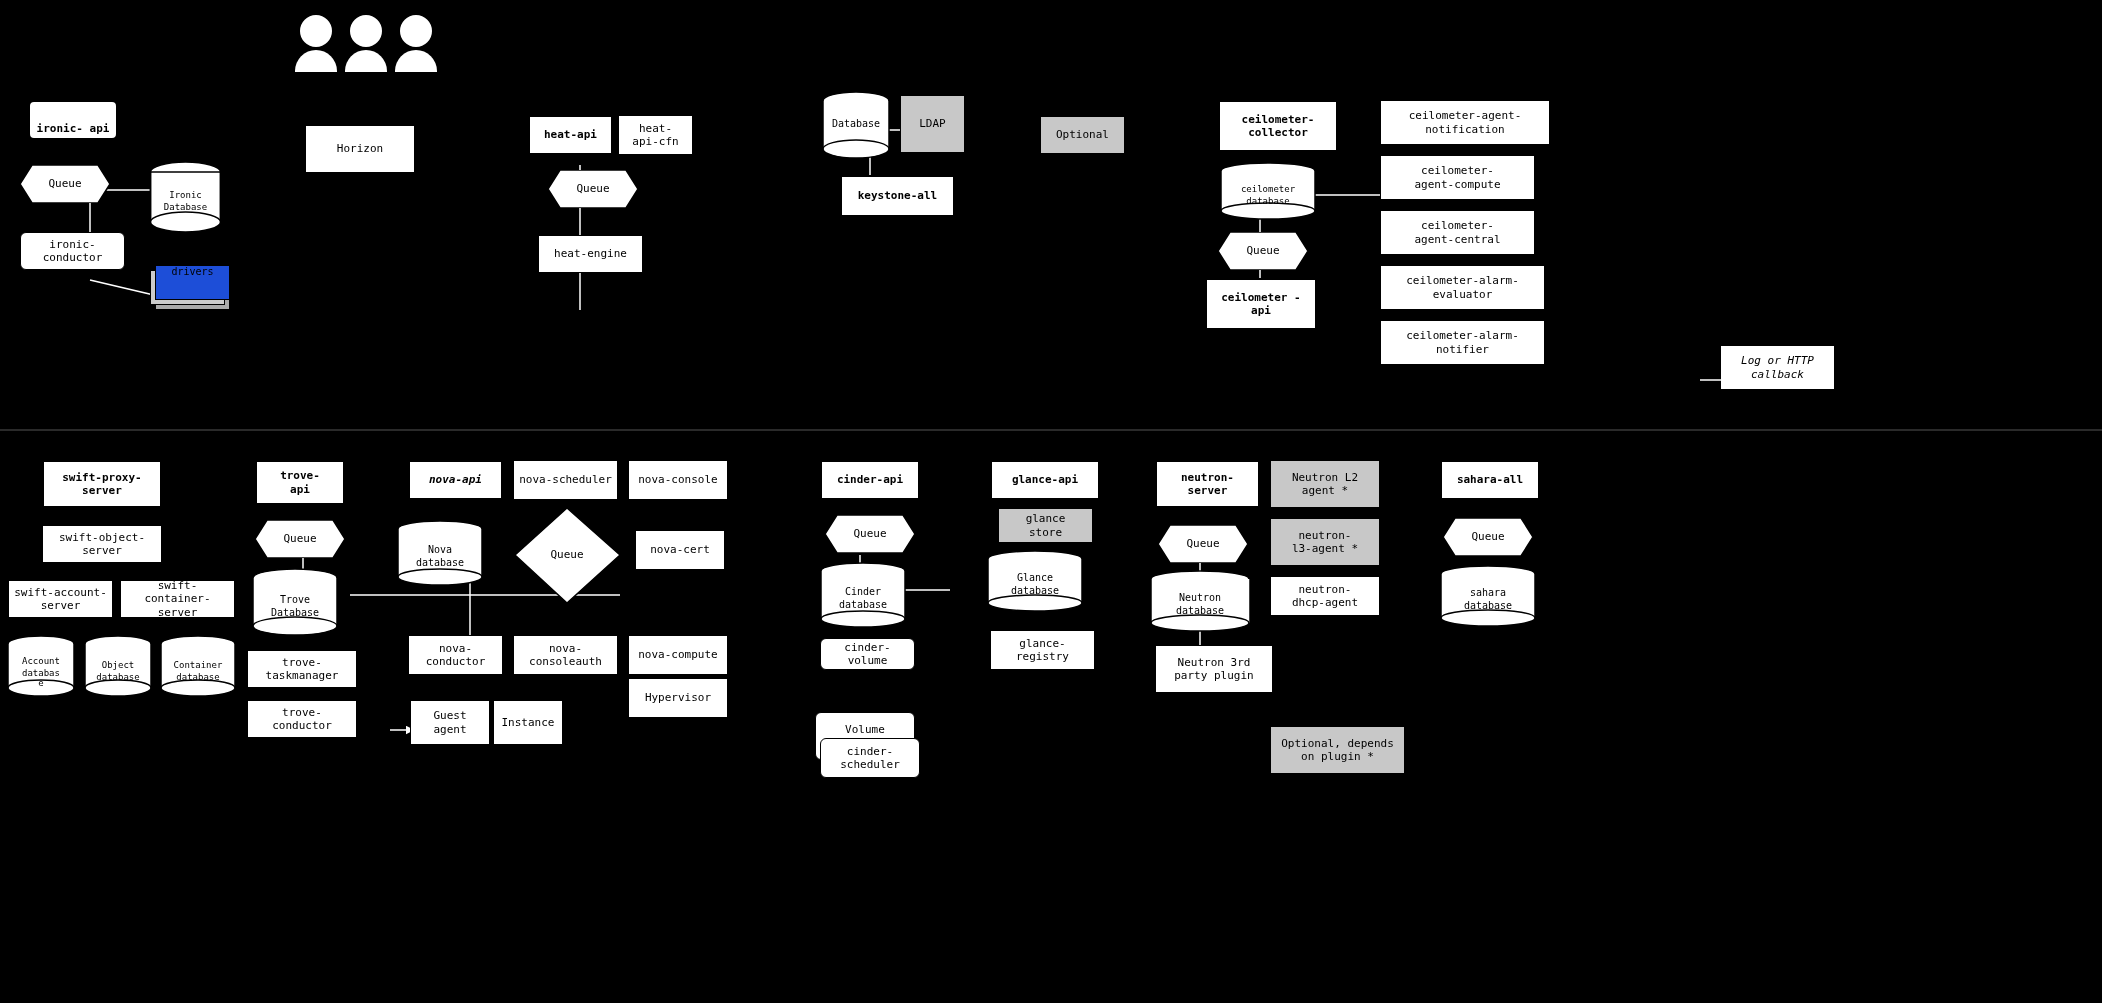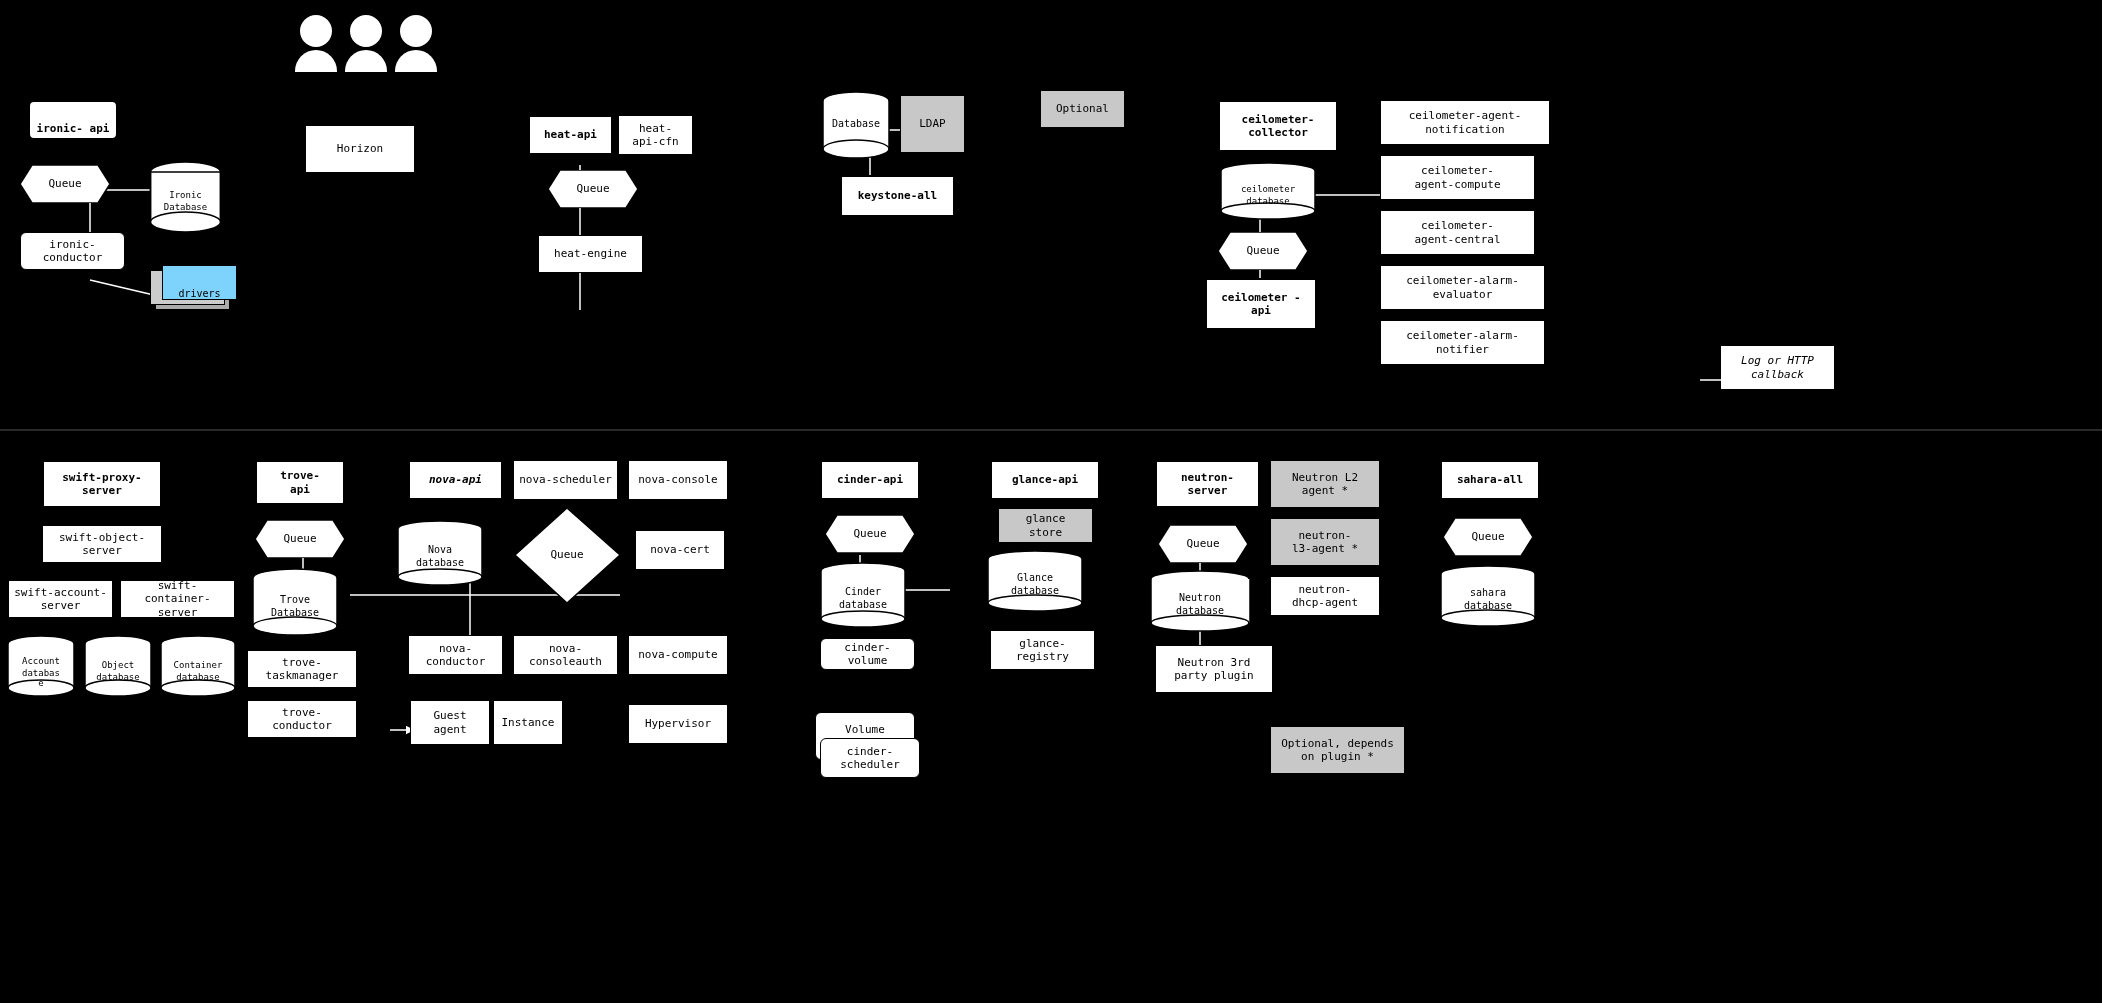--- a/index.html
+++ b/index.html
@@ -165,21 +165,21 @@
   </div>
 
   <div class="box rounded" style="left:20px;top:232px;width:105px;height:38px;">
     <span>ironic-
 conductor</span>
   </div>
 
   <div style="position:absolute;left:145px;top:265px;width:85px;height:50px;">
     <div style="position:absolute;top:10px;left:10px;width:75px;height:35px;background:#aaa;border:1.5px solid #000;"></div>
     <div style="position:absolute;top:5px;left:5px;width:75px;height:35px;background:#ccc;border:1.5px solid #000;"></div>
-    <div style="position:absolute;top:0px;left:17px;width:75px;height:35px;background:#7dd3fc;border:1.5px solid #000;display:flex;align-items:flex-end;justify-content:center;">
+    <div style="position:absolute;top:0px;left:10px;width:75px;height:35px;background:#1d4ed8;border:1.5px solid #000;display:flex;align-items:flex-start;justify-content:center;">
       <span style="font-family:monospace;font-size:10px;">drivers</span>
     </div>
   </div>
 
   <div class="box" style="left:305px;top:125px;width:110px;height:48px;">
     <span>Horizon</span>
   </div>
 
   <div class="box bold-border" style="left:528px;top:115px;width:85px;height:40px;">
     <span>heat-api</span>
@@ -209,21 +209,21 @@
       <line x1="69" y1="11" x2="69" y2="59" stroke="black" stroke-width="1.5"></line>
       <ellipse cx="36" cy="59" rx="33" ry="9" fill="white" stroke="black" stroke-width="1.5"></ellipse>
       <text x="36" y="37" text-anchor="middle" font-family="monospace" font-size="10" fill="black">Database</text>
     </svg>
   </div>
 
   <div class="box box-gray" style="left:900px;top:95px;width:65px;height:58px;">
     <span>LDAP</span>
   </div>
 
-  <div class="box box-gray" style="left:1040px;top:90px;width:85px;height:38px;">
+  <div class="box box-gray" style="left:1040px;top:116px;width:85px;height:38px;">
     <span>Optional</span>
   </div>
 
   <div class="box bold-border" style="left:840px;top:175px;width:115px;height:42px;">
     <span>keystone-all</span>
   </div>
 
   <div class="box bold-border" style="left:1218px;top:100px;width:120px;height:52px;">
     <span>ceilometer-
 collector</span>
@@ -422,21 +422,21 @@
 
   <svg style="position:absolute;left:390px;top:720px;width:25px;height:20px;">
     <defs>
       <marker id="arrowW" markerWidth="6" markerHeight="6" refX="3" refY="3" orient="auto">
         <path d="M0,0 L6,3 L0,6 Z" fill="white"></path>
       </marker>
     </defs>
     <line x1="0" y1="10" x2="20" y2="10" stroke="white" stroke-width="1.5" marker-end="url(#arrowW)"></line>
   </svg>
 
-  <div class="box" style="left:628px;top:704px;width:100px;height:40px;">
+  <div class="box" style="left:628px;top:678px;width:100px;height:40px;">
     <span>Hypervisor</span>
   </div>
 
   <div class="box bold-border" style="left:820px;top:460px;width:100px;height:40px;">
     <span>cinder-api</span>
   </div>
 
   <div style="position:absolute;left:825px;top:515px;width:90px;height:38px;">
     <svg width="90" height="38" viewBox="0 0 90 38">
       <polygon points="12,0 78,0 90,19 78,38 12,38 0,19" fill="white" stroke="black" stroke-width="1.5"></polygon>

